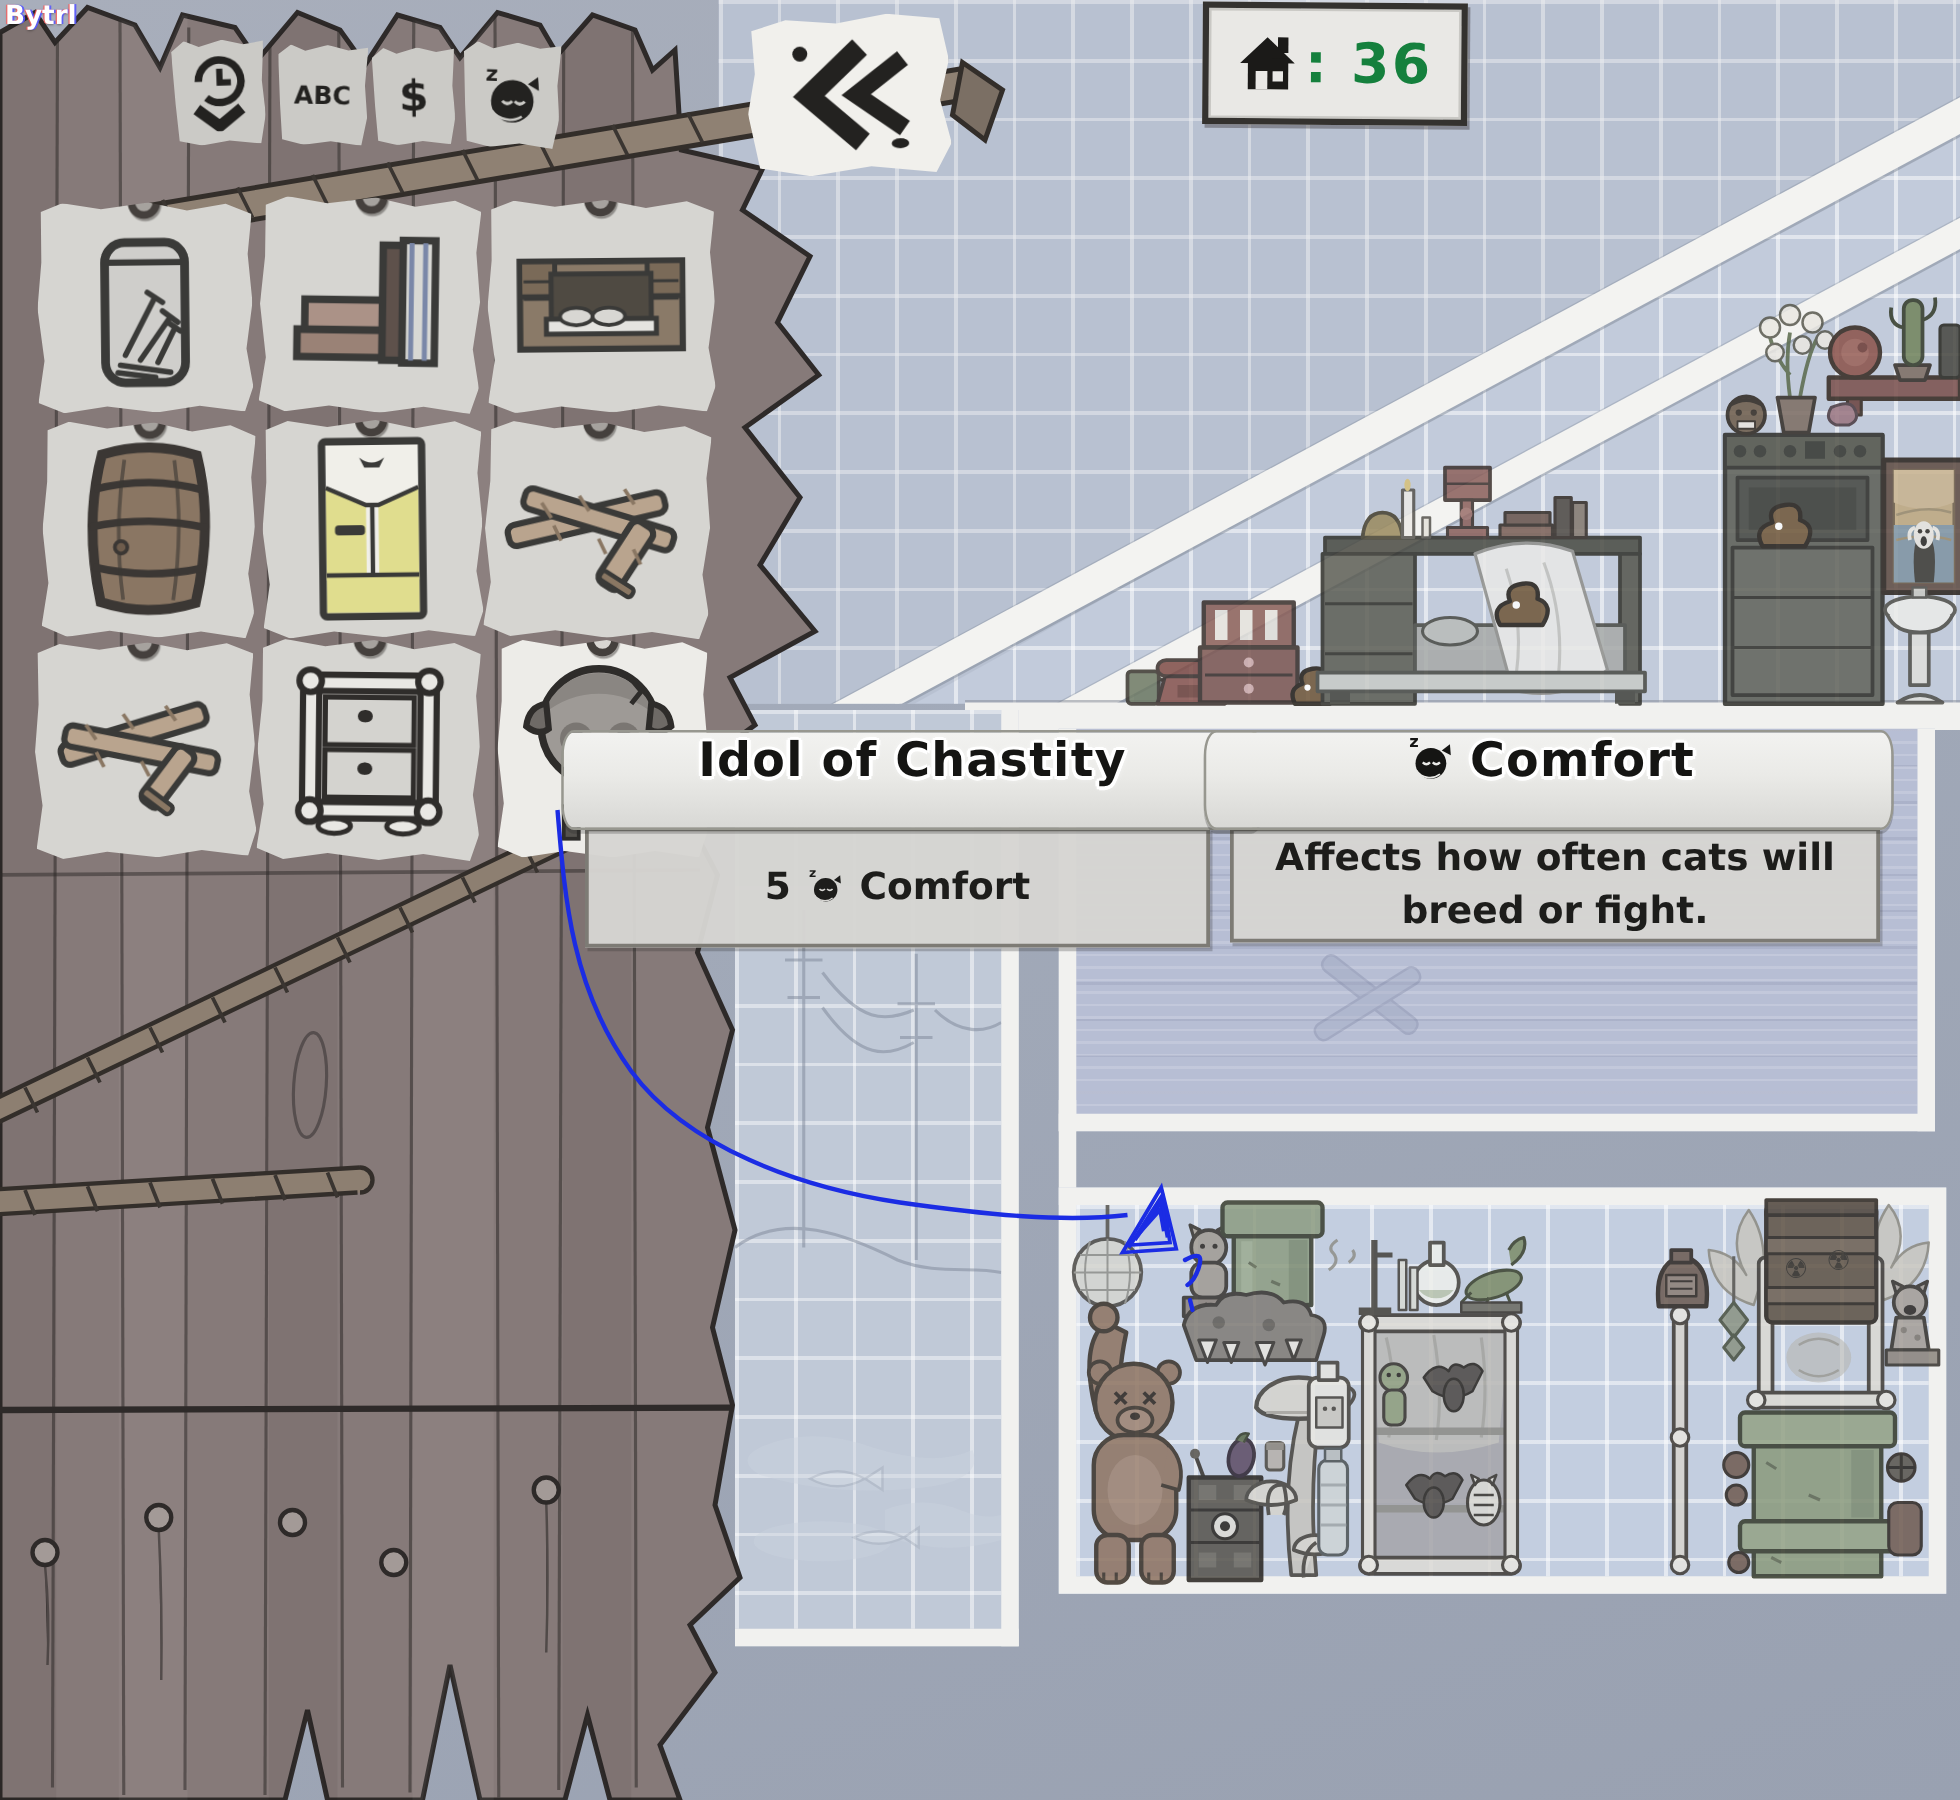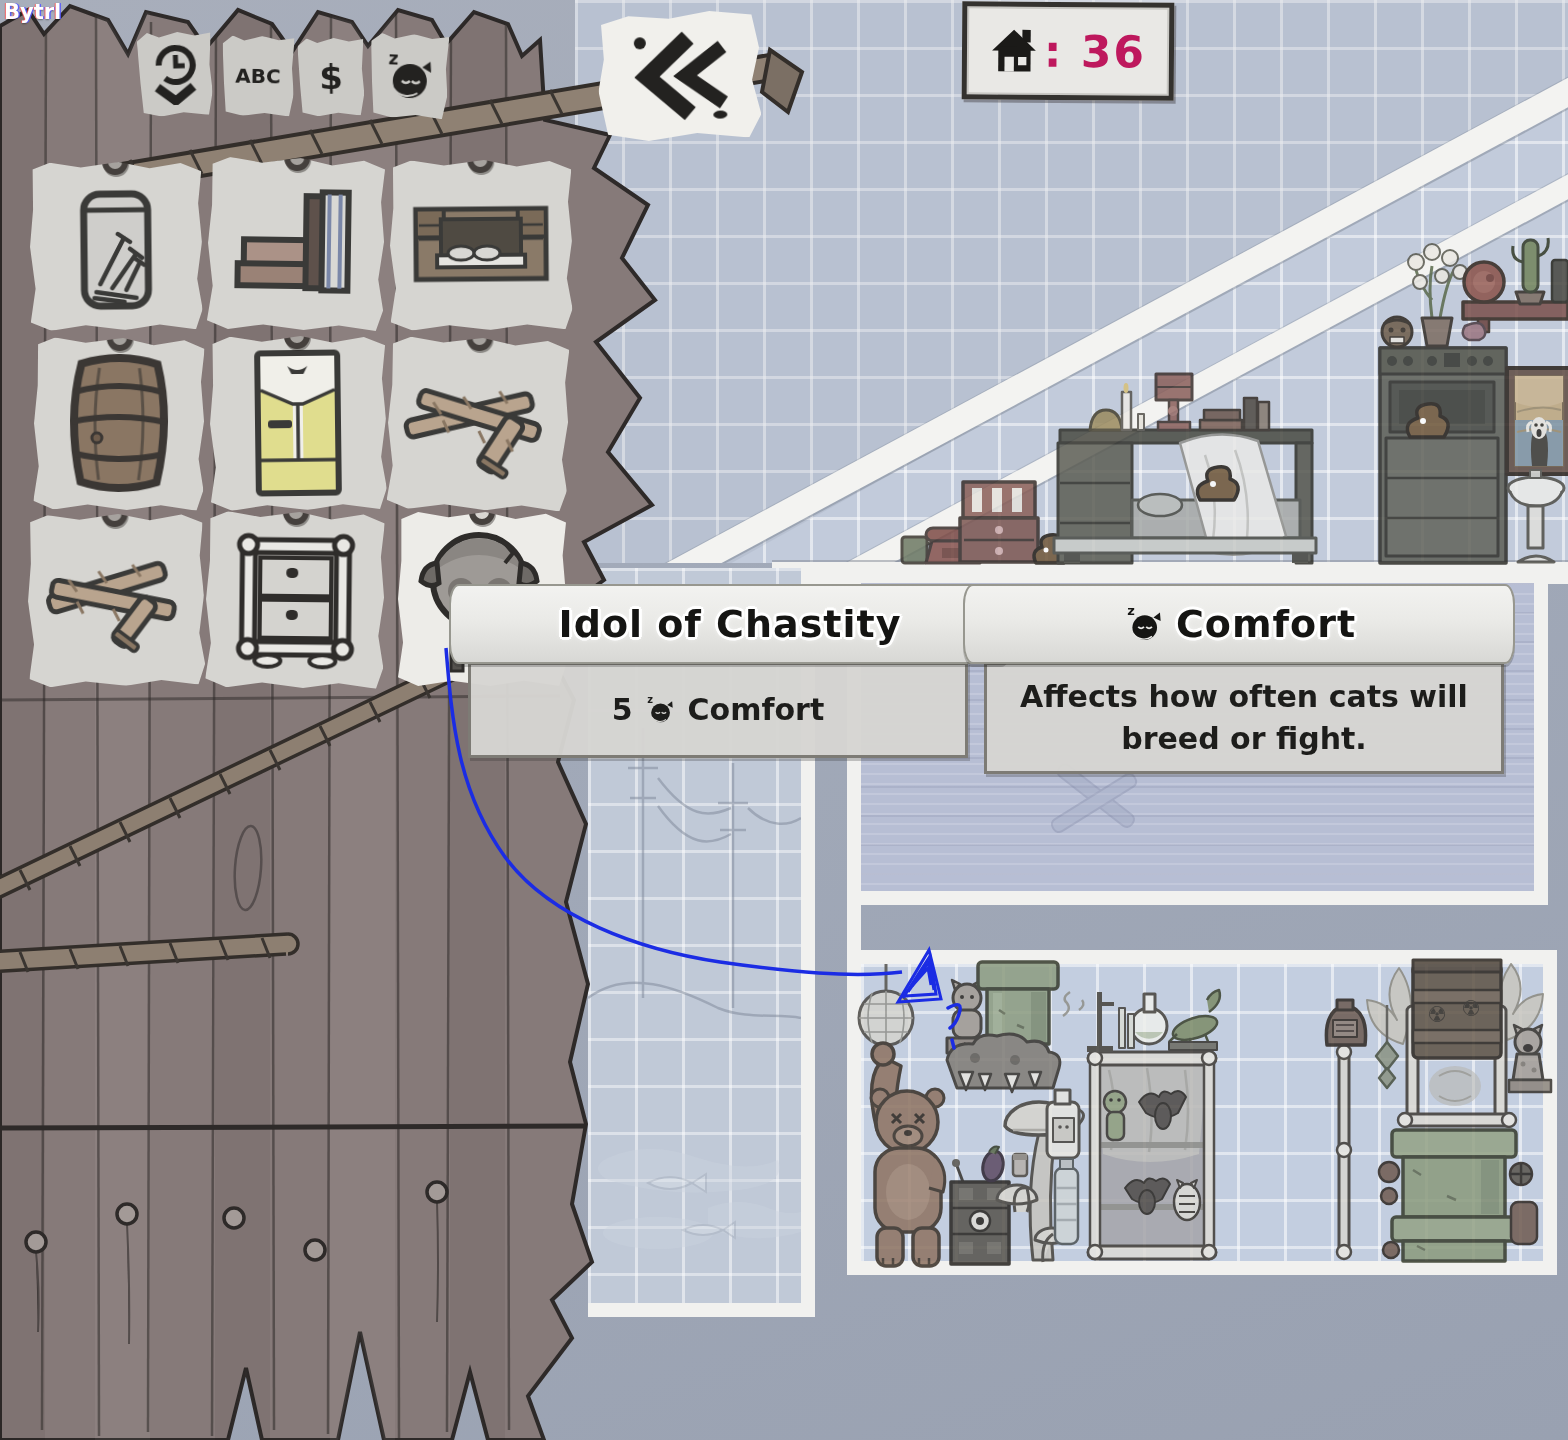--- a/index.html
+++ b/index.html
@@ -49,25 +49,25 @@
       clip-path:polygon(0 10%,14% 0,30% 6%,55% 0,78% 5%,100% 2%,97% 40%,100% 72%,94% 100%,60% 96%,30% 100%,6% 95%,3% 60%);
       filter:drop-shadow(2px 3px 0 rgba(35,30,28,.35));font-weight:bold;color:#232220;}
   #collapse-btn{position:absolute;left:598px;top:12px;width:162px;height:128px;background:#f1f0ec;
       transform:rotate(-2deg);display:flex;align-items:center;justify-content:center;
       clip-path:polygon(3% 8%,20% 2%,45% 5%,70% 0,96% 4%,100% 30%,95% 55%,100% 82%,92% 100%,60% 95%,30% 100%,5% 94%,0 60%,4% 35%);
       filter:drop-shadow(3px 4px 0 rgba(35,30,28,.45));}
   
   #house-counter{position:absolute;left:962px;top:2px;width:212px;height:98px;background:#e9e8e5;
       border:5px solid #34322f;box-sizing:border-box;box-shadow:inset 0 0 0 2px #c9c8c4,2px 3px 0 rgba(35,30,28,.35);
       display:flex;align-items:center;justify-content:center;gap:4px;transform:rotate(.4deg);}
-  #house-counter .num{font-size:44px;font-weight:bold;color:#be185d;letter-spacing:2px;}
+  #house-counter .num{font-size:44px;font-weight:bold;color:#15803d;letter-spacing:2px;}
   
   .ribbon{position:absolute;height:80px;background:linear-gradient(180deg,#f2f2f0 0%,#eaeae7 45%,#d8d8d5 100%);
       border:2px solid #97978f;border-radius:10px/20px;box-sizing:border-box;
-      display:flex;align-items:center;justify-content:center;gap:10px;z-index:30;
+      display:flex;justify-content:center;gap:10px;z-index:30;
       box-shadow:0 3px 0 rgba(40,40,38,.25);}
   .ribbon .title{font-size:38px;font-weight:bold;color:#151513;letter-spacing:1px;white-space:nowrap;
       text-shadow:-3px 0 0 #fff,3px 0 0 #fff,0 -3px 0 #fff,0 3px 0 #fff,-2px -2px 0 #fff,2px -2px 0 #fff,-2px 2px 0 #fff,2px 2px 0 #fff,0 0 7px #fff;}
   .tipbody{position:absolute;background:rgba(214,213,210,.97);border:3px solid #7d7b75;box-sizing:border-box;
       display:flex;flex-direction:column;align-items:center;justify-content:center;z-index:29;
       font-size:30px;font-weight:bold;color:#1d1d1b;line-height:42px;text-align:center;
       box-shadow:2px 3px 0 rgba(40,40,38,.25);}
   .staticon{display:inline-block;vertical-align:-6px;}
   
   #watermark{position:absolute;left:4px;top:0px;font-size:21px;font-weight:bold;color:#ffffff;z-index:60;
@@ -719,18 +719,18 @@
   <div class="ribbon" style="left:963px;top:584px;width:552px;">
     <svg class="staticon" width="44" height="42" viewBox="0 0 58 58">
       <text x="6" y="16" font-size="18" font-weight="bold" fill="#151513">z</text>
       <circle cx="30" cy="34" r="17" fill="#151513"></circle>
       <path d="M42,20 l9,-7 1,12z" fill="#151513"></path>
       <path d="M21,33 q4,4 8,0 M32,33 q4,4 8,0" stroke="#e9e9e6" stroke-width="2.5" fill="none"></path>
       <path d="M14,42 a18,18 0 0 0 26,4" stroke="#e9e9e6" stroke-width="2" fill="none"></path>
     </svg>
     <span class="title">Comfort</span>
   </div>
-  <div class="tipbody" style="left:984px;top:662px;width:520px;height:112px;padding:0 30px;">
+  <div class="tipbody" style="left:984px;top:662px;width:520px;height:92px;padding:0 30px;">
     <div>Affects how often cats will breed or fight.</div>
   </div>
 
   <div id="watermark">Bytrl</div>
 </div>
 
 </body></html>

